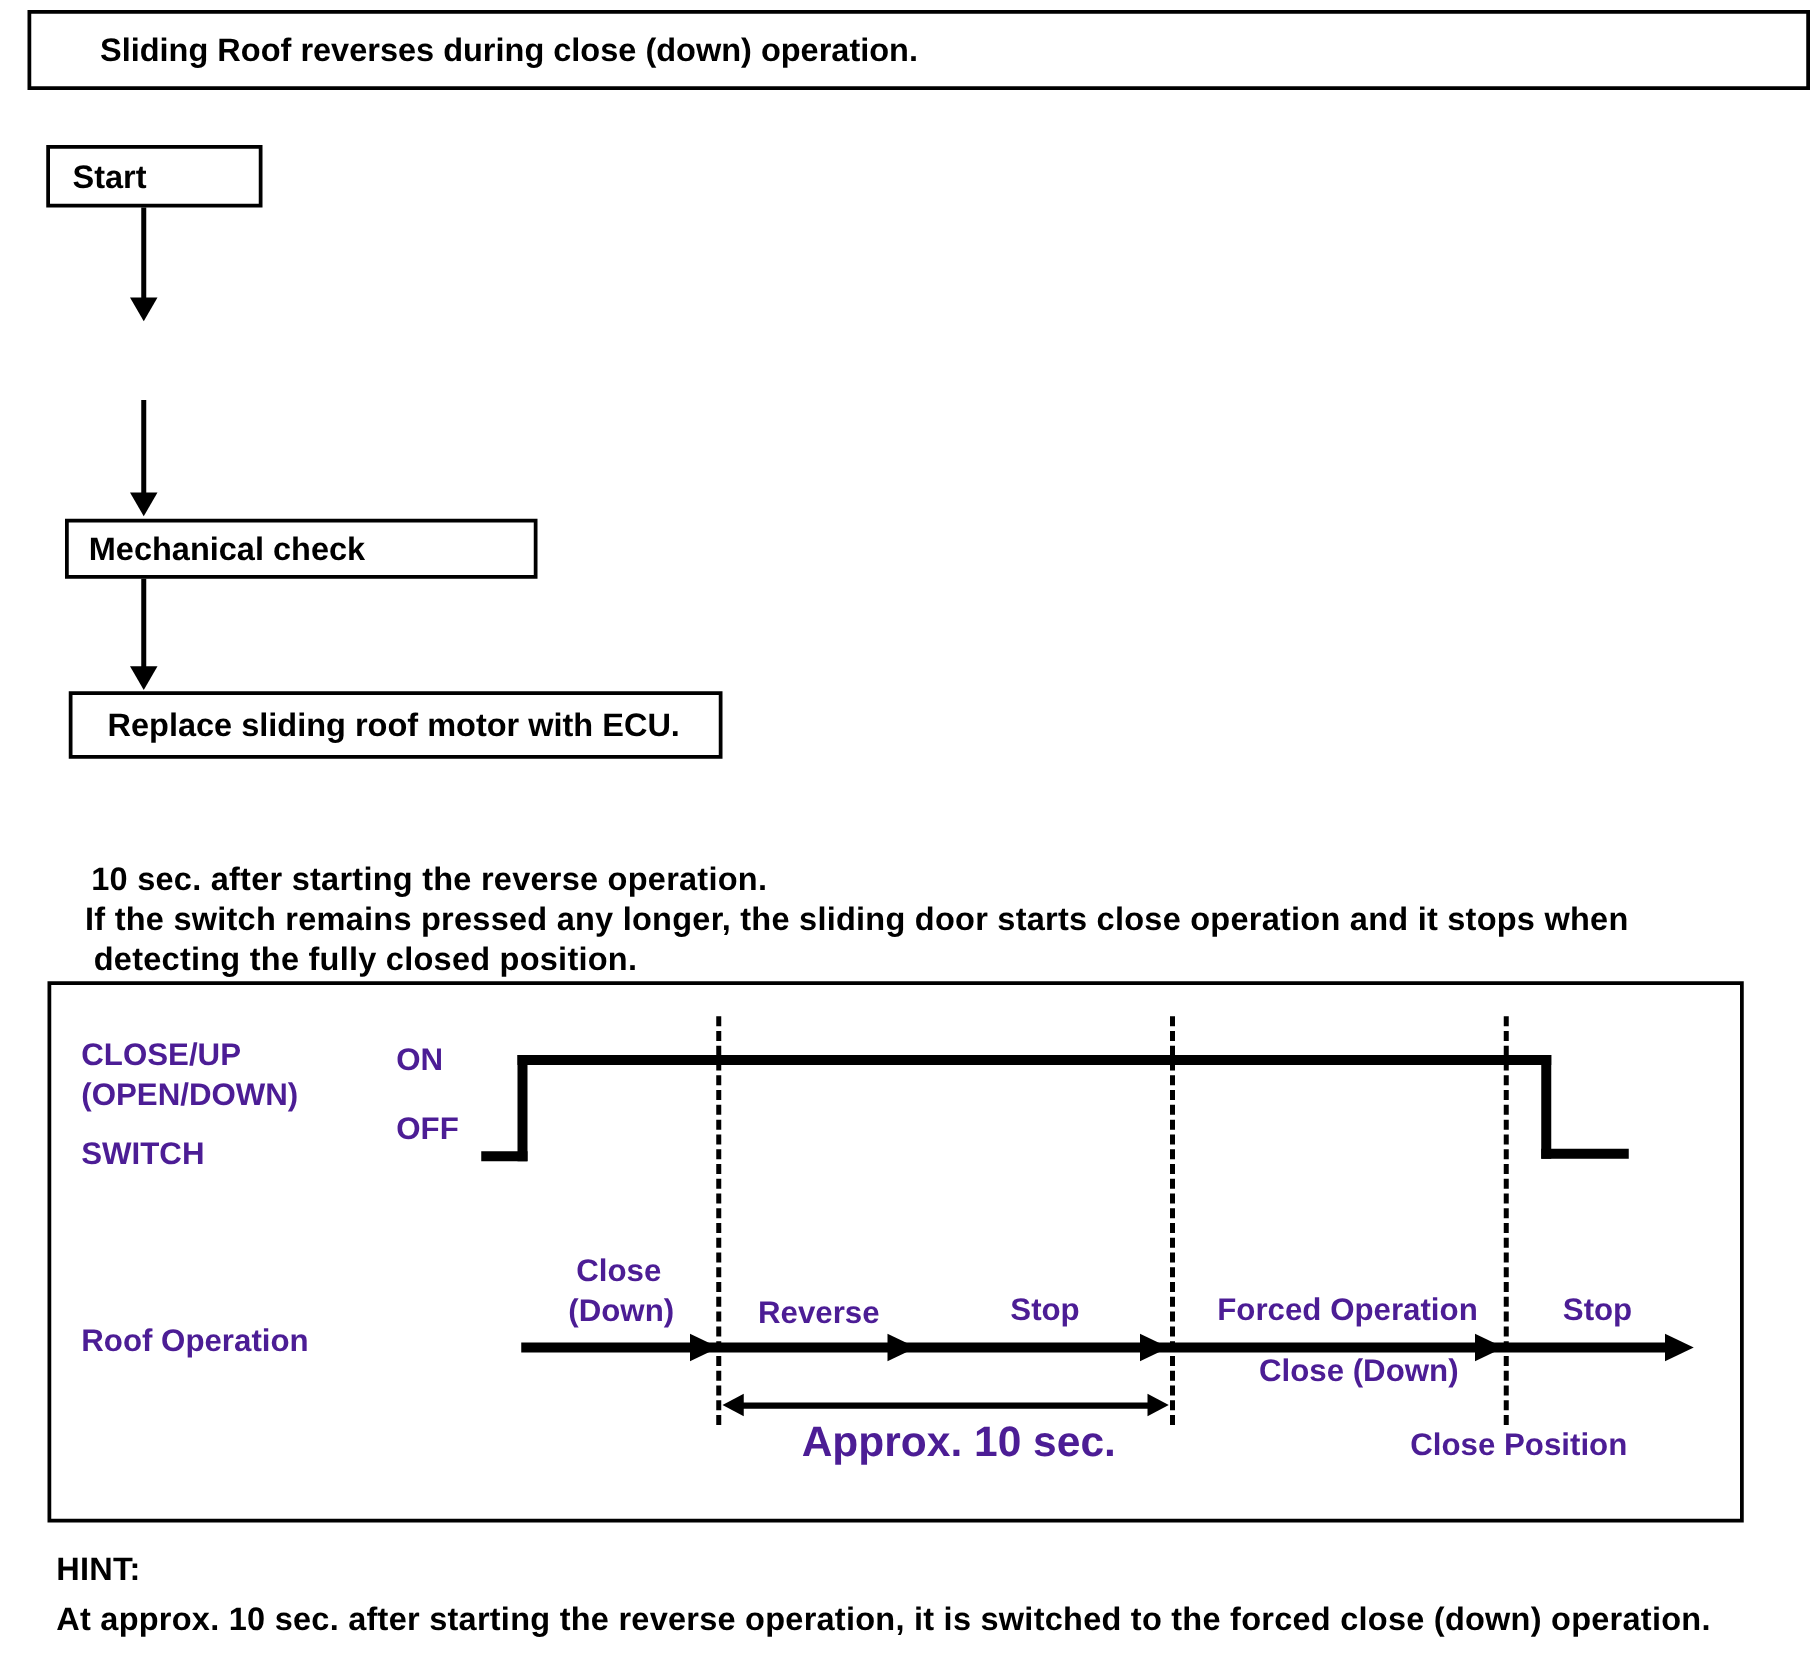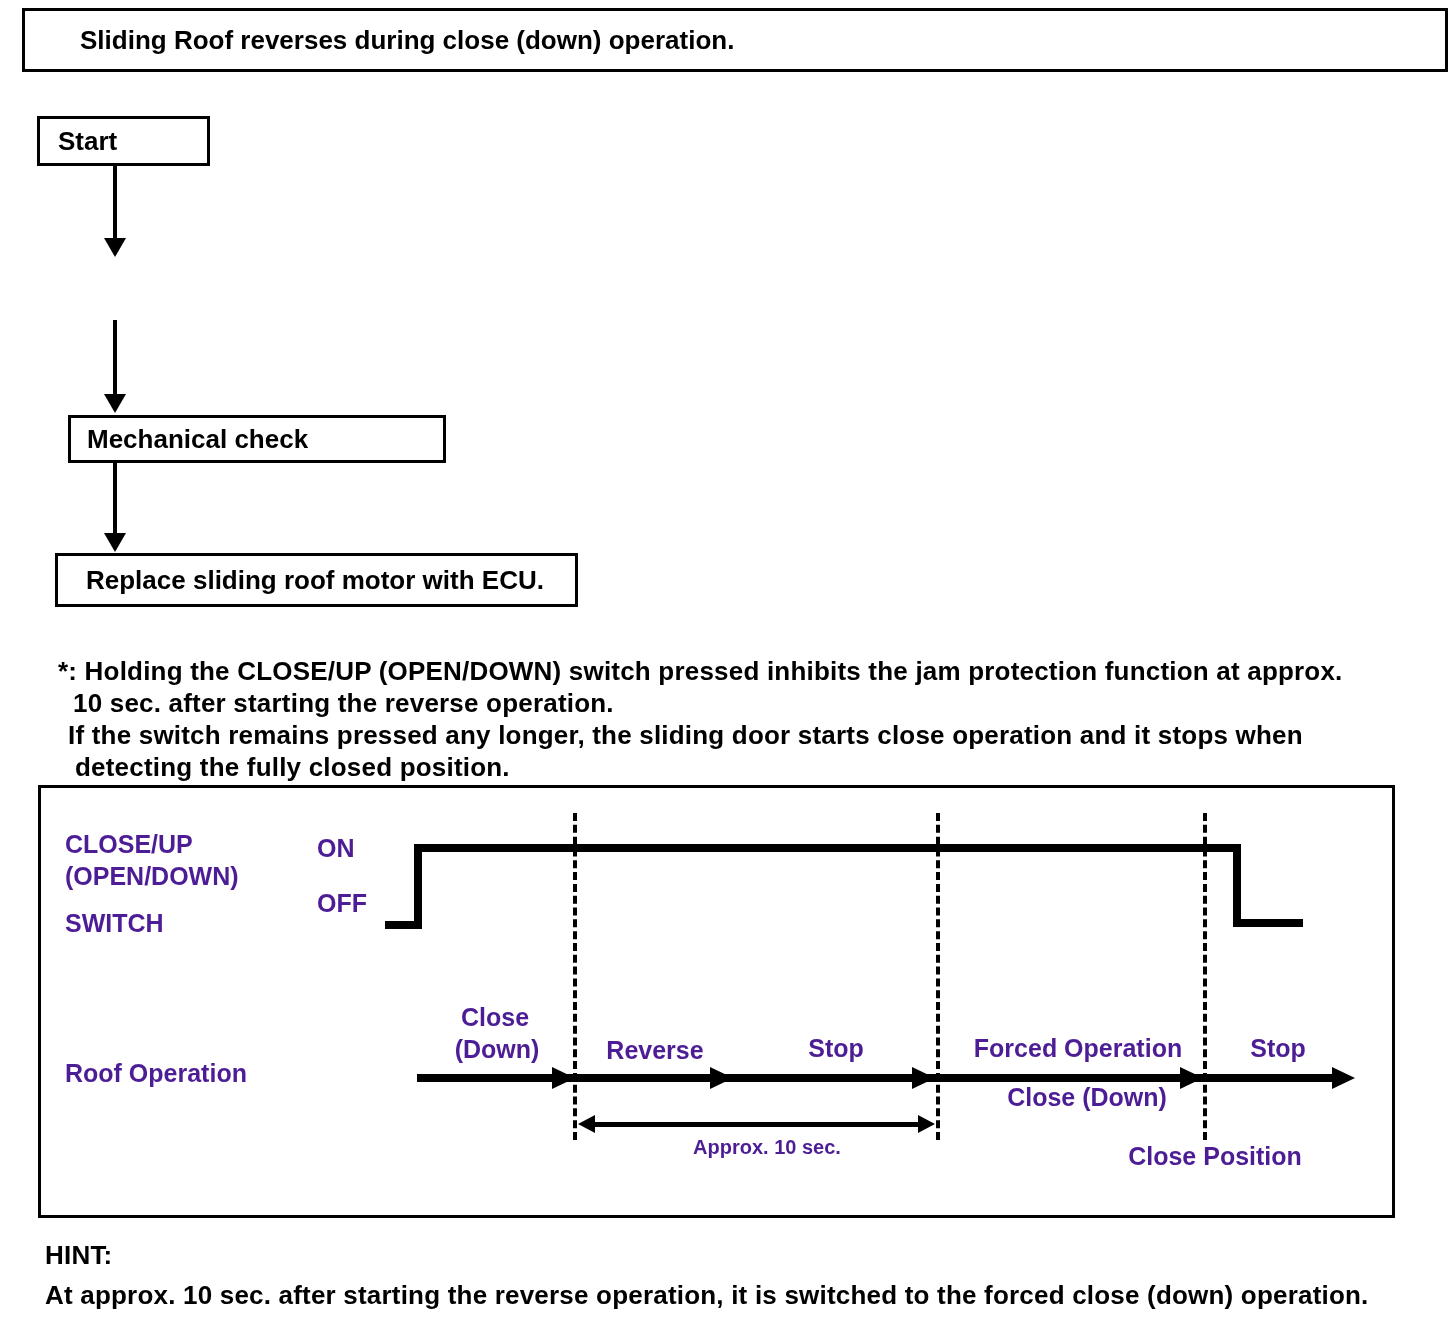--- a/index.html
+++ b/index.html
@@ -110,32 +110,31 @@
     <span style="padding-left:18px;">Start</span>
   </div>
 
   <div class="vline" style="left:113px; top:166px; height:74px;"></div>
   <div class="arr-down" style="left:104px; top:238px;"></div>
 
 
   <div class="vline" style="left:113px; top:320px; height:76px;"></div>
   <div class="arr-down" style="left:104px; top:394px;"></div>
 
-  <div class="box" style="left:52px; top:415px; width:378px; height:48px;margin-left:16px;">
+  <div class="box" style="left:52px; top:415px; width:378px; height:48px;">
     <span style="padding-left:16px;">Mechanical check</span>
   </div>
 
   <div class="vline" style="left:113px; top:463px; height:72px;"></div>
   <div class="arr-down" style="left:104px; top:533px;"></div>
 
   <div class="box" style="left:55px; top:553px; width:523px; height:54px;">
     <span style="padding-left:28px;">Replace sliding roof motor with ECU.</span>
   </div>
 
-  <div class="note-line" style="left:58px; top:656px;">*: Holding the CLOSE/UP (OPEN/DOWN) switch pressed inhibits the jam protection function at approx.</div>
   <div class="note-line" style="left:73px; top:688px;">10 sec. after starting the reverse operation.</div>
   <div class="note-line" style="left:75px; top:752px;">detecting the fully closed position.</div>
   <div class="note-line" style="left:68px; top:720px;">If the switch remains pressed any longer, the sliding door starts close operation and it stops when</div>
 
   <div class="abs" style="left:38px; top:785px; width:1357px; height:433px; border:3px solid #000; box-sizing:border-box; background:#fff;"></div>
 
   <div class="lbl" style="left:65px; top:831px;">CLOSE/UP</div>
   <div class="lbl" style="left:65px; top:863px;">(OPEN/DOWN)</div>
   <div class="lbl" style="left:65px; top:910px;">SWITCH</div>
 
@@ -166,18 +165,18 @@
   <div class="lbl center" style="left:655px; top:1037px;">Reverse</div>
   <div class="lbl center" style="left:836px; top:1035px;">Stop</div>
   <div class="lbl center" style="left:1078px; top:1035px;">Forced Operation</div>
   <div class="lbl center" style="left:1087px; top:1084px;">Close (Down)</div>
   <div class="lbl center" style="left:1278px; top:1035px;">Stop</div>
   <div class="lbl center" style="left:1215px; top:1143px;">Close Position</div>
 
   <div class="abs" style="left:585px; top:1122px; width:340px; height:5px; background:#000;"></div>
   <div class="arr-left-sm" style="left:578px; top:1115px;"></div>
   <div class="arr-right-sm" style="left:918px; top:1115px;"></div>
-  <div class="lbl center" style="left:767px; top:1136px; font-size:20px;">Approx. 10 sec.</div>
+  <div class="lbl center" style="left:767px; top:1136px; font-size:34px;">Approx. 10 sec.</div>
 
   <div class="note-line" style="left:45px; top:1240px;">HINT:</div>
   <div class="note-line" style="left:45px; top:1280px;">At approx. 10 sec. after starting the reverse operation, it is switched to the forced close (down) operation.</div>
 
 </div>
 
 </body></html>

